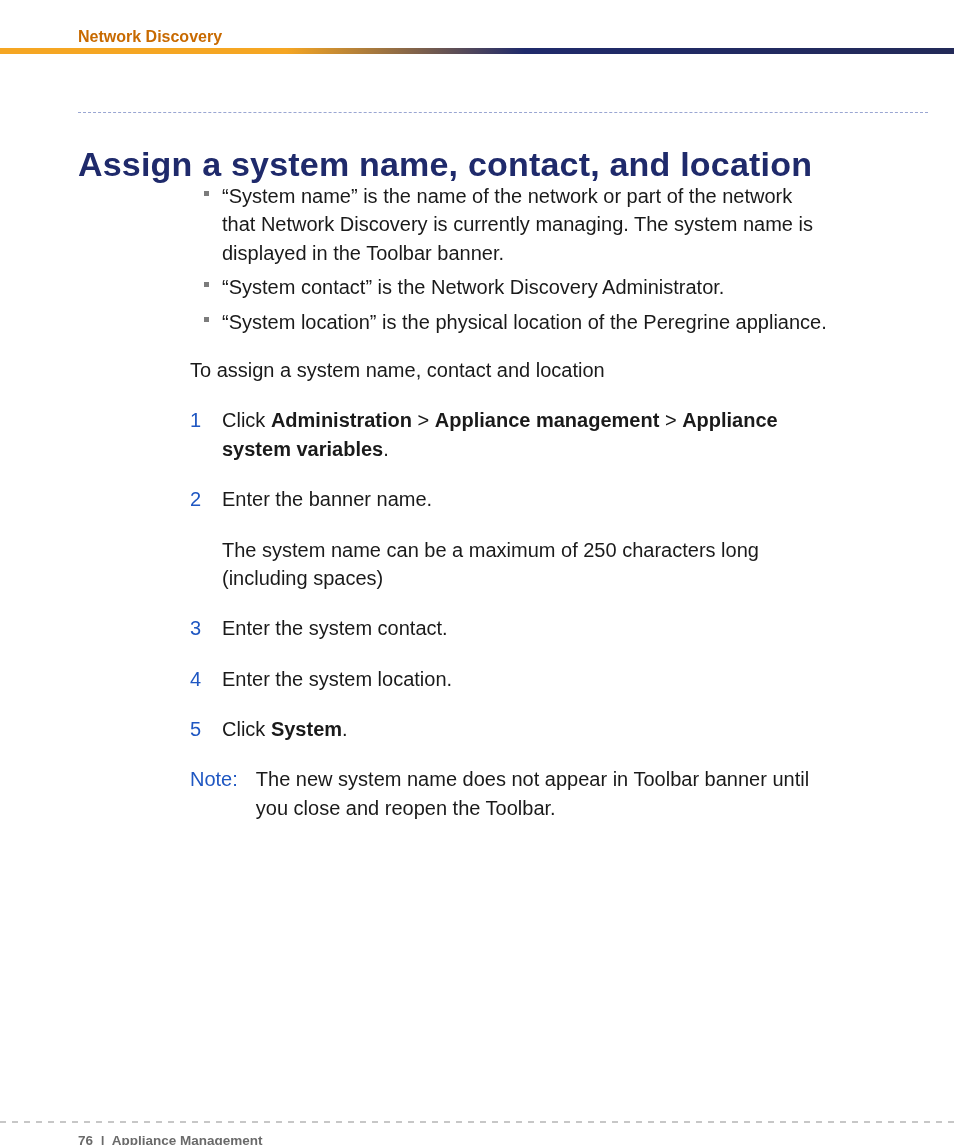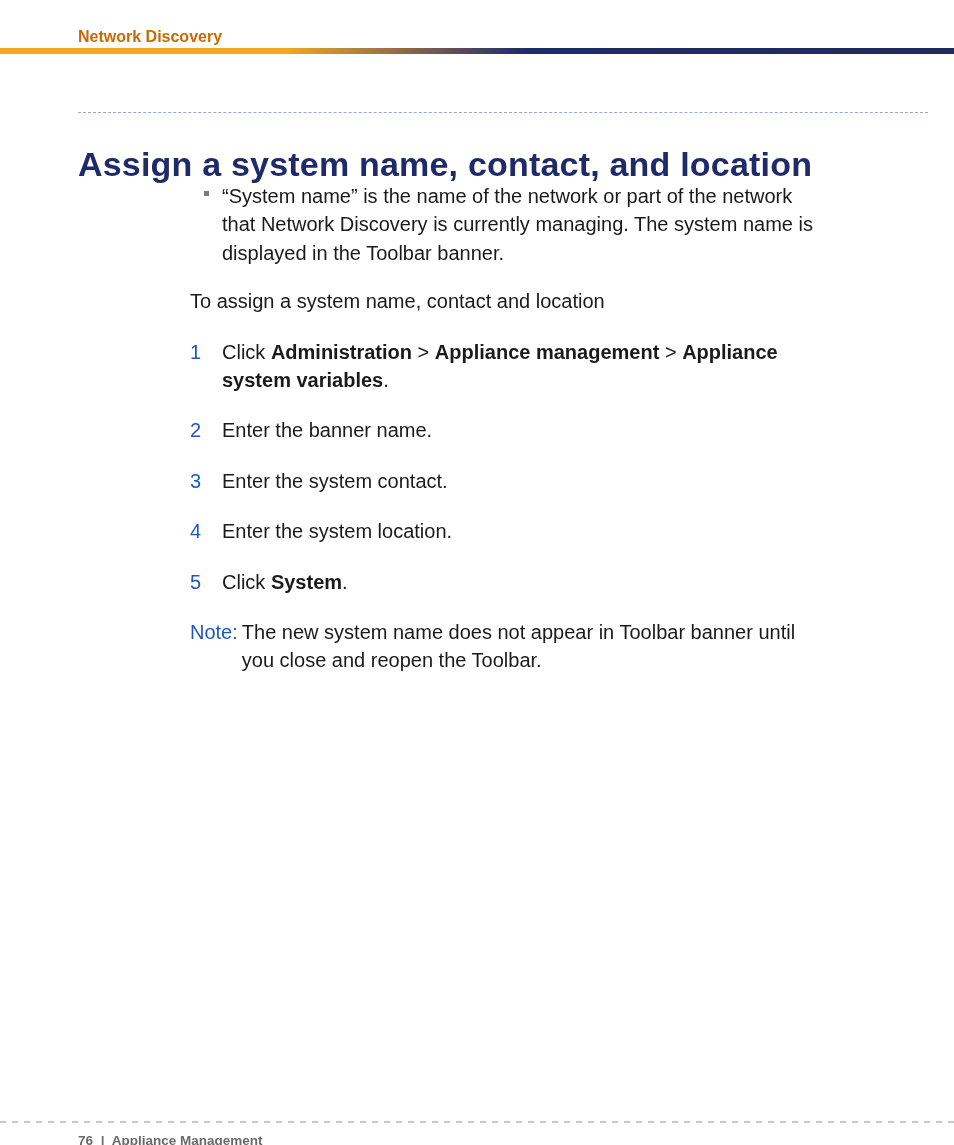--- a/index.html
+++ b/index.html
@@ -103,21 +103,21 @@
     top:0;
     color:var(--step-num);
     font-weight:400;
   }
   .steps .substep{
     margin-top:22px;
   }
   .b{font-weight:700;}
   .note{
     display:flex;
-    gap:4px;
+    gap:18px;
     margin-top:4px;
   }
   .note .label{
     color:var(--step-num);
     flex:0 0 auto;
   }
   .footer{
     position:absolute;
     left:0; right:0;
     bottom:24px;
@@ -150,35 +150,38 @@
 </div>
 
 <div class="rule"></div>
 
 <h1 class="title">Assign a system name, contact, and location</h1>
 
 <div class="content">
 
   <ul class="bullets">
     <li>“System name” is the name of the network or part of the network that Network Discovery is currently managing. The system name is displayed in the Toolbar banner.</li>
+    <li>“System contact” is the Network Discovery Administrator.</li>
+    <li>“System location” is the physical location of the Peregrine appliance.</li>
   </ul>
 
 
   <p class="para">To assign a system name, contact and location</p>
 
   <ol class="steps">
     <li>
       <span class="num">1</span>
       <span>
         <span>Click </span><span class="b">Administration</span><span> &gt; </span><span class="b">Appliance management</span><span> &gt; </span><span class="b">Appliance system variables</span><span>.</span>
       </span>
     </li>
     <li>
       <span class="num">2</span>
       <span>Enter the banner name.</span>
+      <div class="substep">The system name can be a maximum of 250 characters long (including spaces)</div>
     </li>
     <li>
       <span class="num">3</span>
       <span>Enter the system contact.</span>
     </li>
     <li>
       <span class="num">4</span>
       <span>Enter the system location.</span>
     </li>
     <li>

